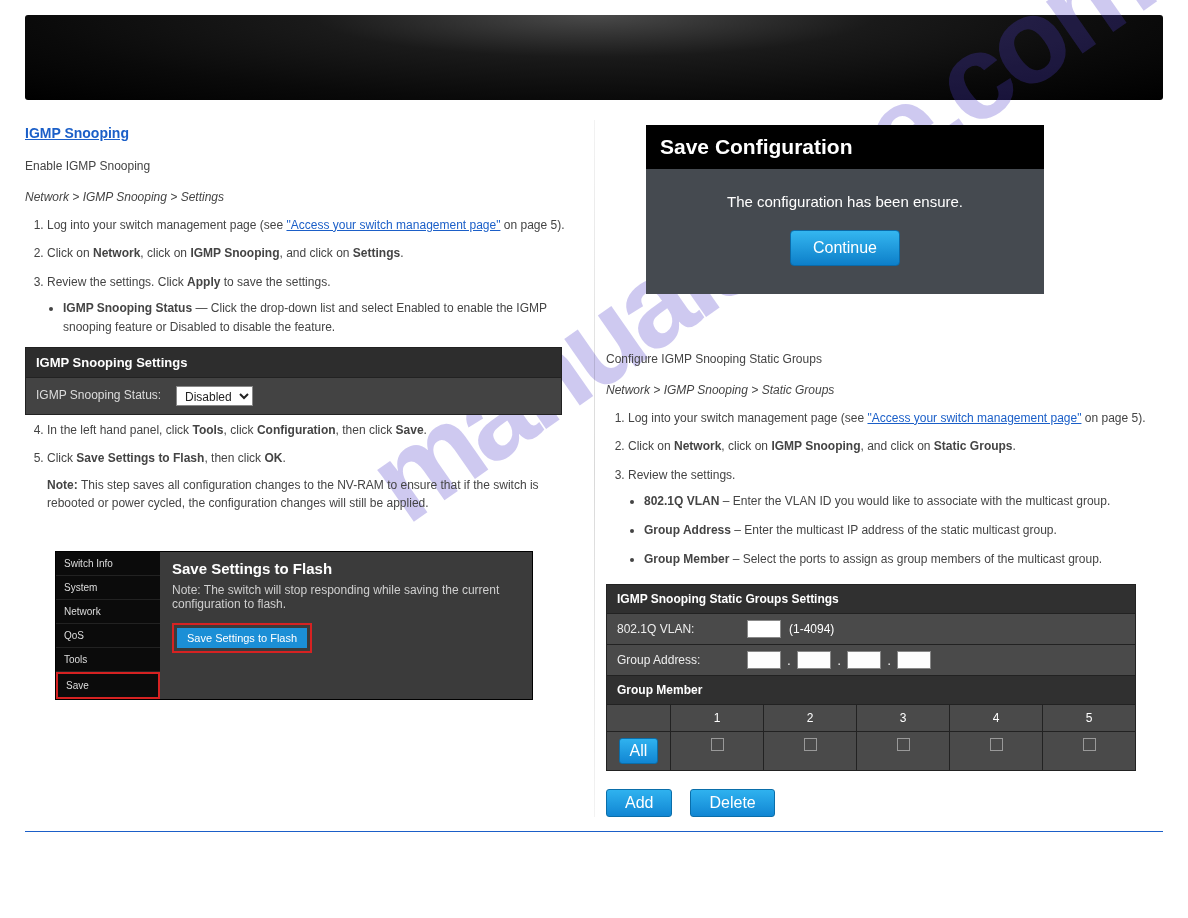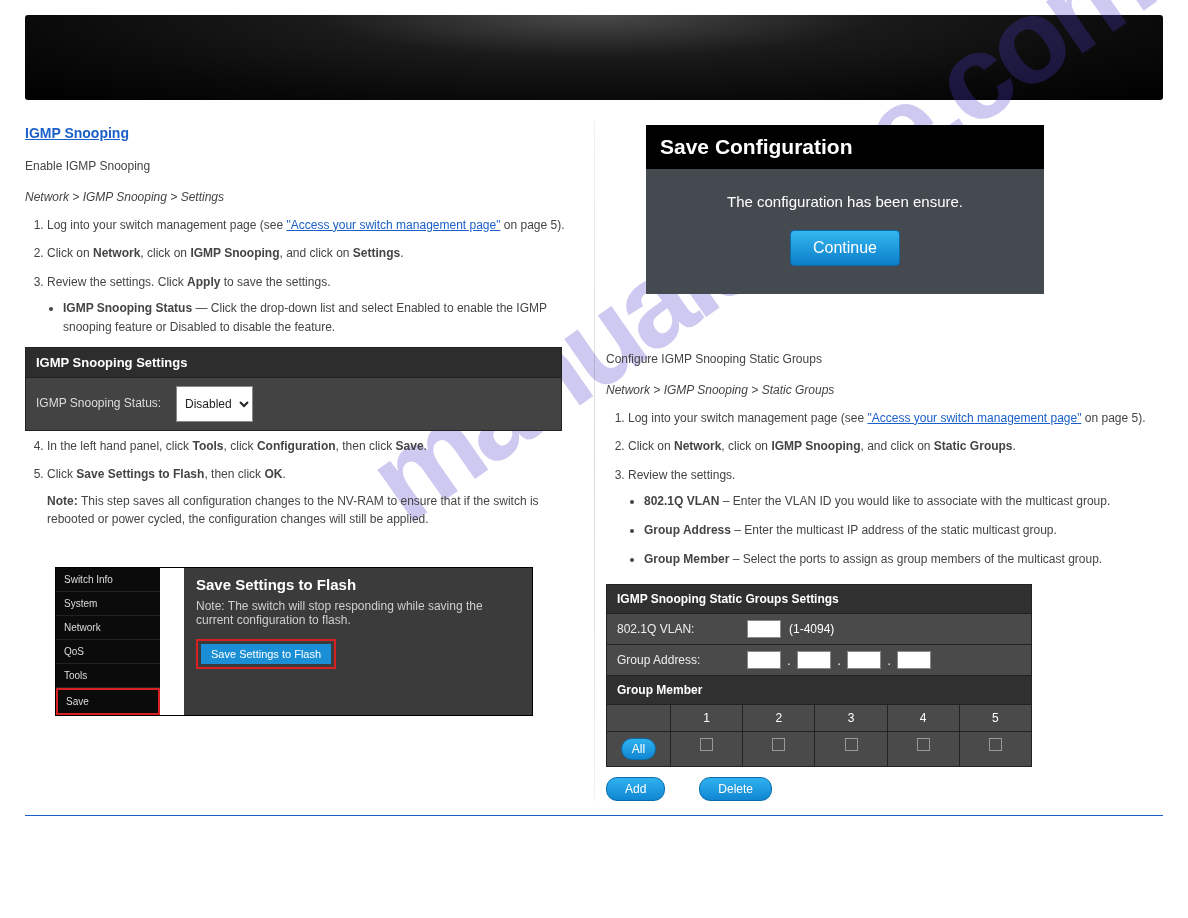--- a/index.html
+++ b/index.html
@@ -109,30 +109,29 @@
     align-items: center;
     font-size: 12px;
   }
   .panel-dark .panel-row .lbl { width: 140px; line-height: 1.3; }
   .sel {
     background: #fff;
     color: #222;
     font-size: 12px;
     padding: 2px 4px;
     border: 1px solid #888;
-    height: 36px;
+    height: 20px;
   }
 
   
   .flash-panel {
     width: 478px;
     margin: 38px 0 0 30px;
     display: flex;
     border: 1px solid #000;
-    gap: 24px;
   }
   .flash-side {
     width: 104px;
     background: #0b0b0b;
     color: #ddd;
     font-size: 10px;
   }
   .flash-side .side-item {
     padding: 6px 8px;
     border-bottom: 1px solid #222;
@@ -197,21 +196,21 @@
     font-size: 16px;
     padding: 8px 22px;
     border-radius: 4px;
     margin-top: 20px;
     border: 1px solid #0b6aa8;
     cursor: pointer;
   }
 
   
   .static-panel {
-    width: 426px;
+    width: 530px;
     margin-top: 16px;
     font-size: 12px;
   }
   .static-panel .p-head {
     background: #303030;
     color: #fff;
     font-weight: bold;
     padding: 7px 10px;
     border: 1px solid #222;
   }
@@ -259,26 +258,26 @@
   .gm-cb {
     width: 13px; height: 13px;
     border: 1px solid #999;
     background: #4a4a4a;
     display: inline-block;
   }
   .all-btn, .add-btn, .del-btn {
     background: linear-gradient(to bottom,#2fb2ef,#1186d3);
     color: #fff;
     border: 1px solid #0a6eaa;
-    font-size: 12px;
-    border-radius: 11px;
+    font-size: 16px;
+    border-radius: 3px;
     padding: 4px 18px;
     cursor: pointer;
   }
-  .btn-row { margin-top: 10px; display: flex; gap: 34px; }
+  .btn-row { margin-top: 18px; display: flex; gap: 18px; }
   .hr-footer {
     border: none;
     border-top: 1px solid #1B5FC8;
     width: 1138px;
     margin: 14px 25px 0 25px;
   }
 </style>
 </head>
 <body>
 

